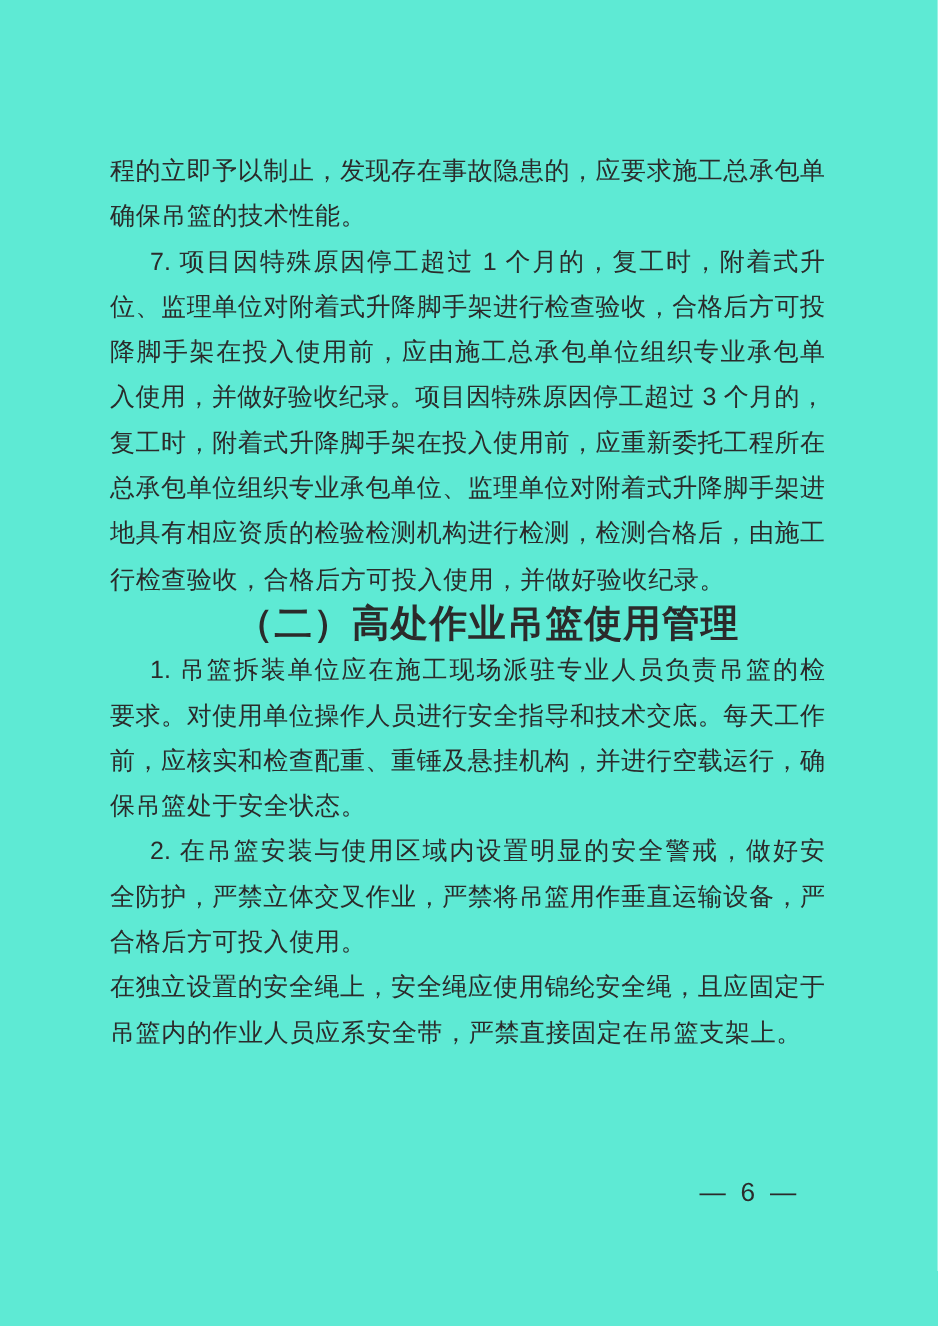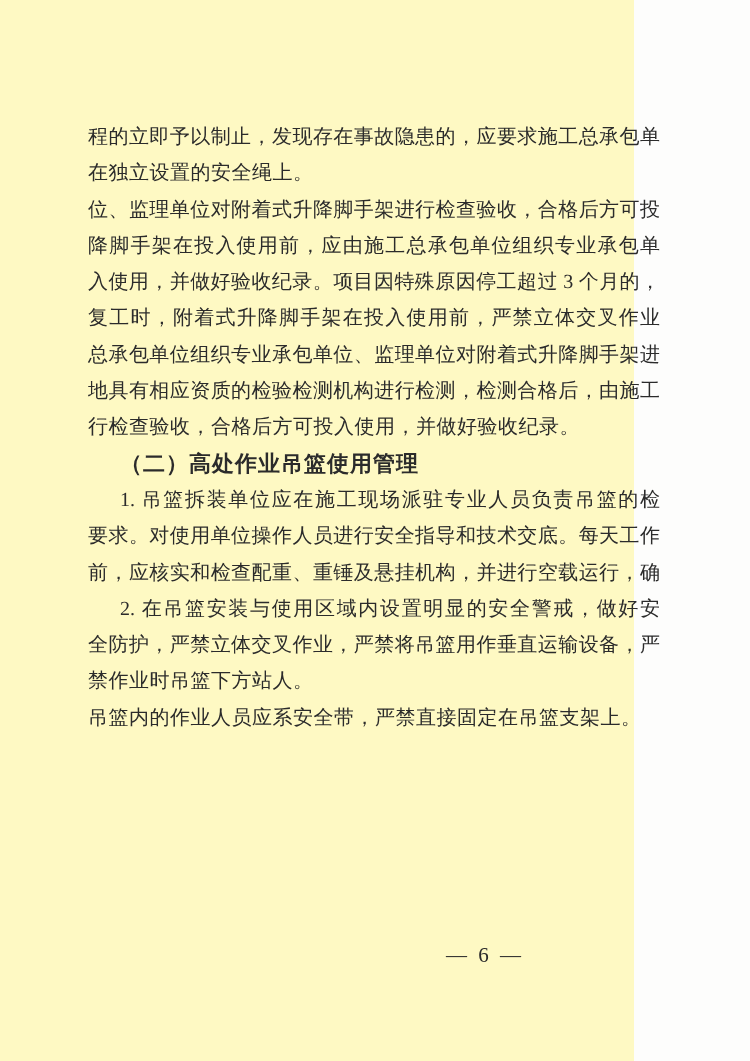--- a/index.html
+++ b/index.html
@@ -7,24 +7,24 @@
     padding: 0;
     width: 750px;
     height: 1061px;
     background: #fdfdfc;
     overflow: hidden;
   }
   .page {
     position: absolute;
     left: 0;
     top: 0;
-    width: 634px;
+    width: 750px;
     height: 1061px;
-    background: #fef9c3;
-    font-family: Liberation Serif, serif;
+    background: #5eead4;
+    font-family: Liberation Sans, sans-serif;
     color: #2b2b2b;
   }
   .text-block {
     position: absolute;
     left: 88px;
     top: 119px;
     width: 572px;
   }
   .line {
     height: 36.3px;
@@ -44,55 +44,59 @@
   }
   
   .line.indent {
     padding-left: 32px;
   }
   .line.indent.fill {
     width: 540px; 
   }
   .line.heading {
     font-weight: bold;
-    font-size: 22px;
+    font-size: 30px;
     letter-spacing: 1px;
+    text-align: center;
   }
   .page-number {
     position: absolute;
     top: 941px;
     right: 110px;
     height: 28px;
     line-height: 28px;
     font-size: 21px;
     letter-spacing: 3px;
     color: #2b2b2b;
     white-space: nowrap;
   }
 </style>
 </head>
 <body>
 
 <div class="page">
 
   <div class="text-block">
     <div class="line fill">程的立即予以制止，发现存在事故隐患的，应要求施工总承包单</div>
-    <div class="line">在独立设置的安全绳上。</div>
+    <div class="line">确保吊篮的技术性能。</div>
+    <div class="line indent fill">7. 项目因特殊原因停工超过 1 个月的，复工时，附着式升</div>
     <div class="line fill">位、监理单位对附着式升降脚手架进行检查验收，合格后方可投</div>
     <div class="line fill">降脚手架在投入使用前，应由施工总承包单位组织专业承包单</div>
     <div class="line fill">入使用，并做好验收纪录。项目因特殊原因停工超过 3 个月的，</div>
-    <div class="line fill">复工时，附着式升降脚手架在投入使用前，严禁立体交叉作业</div>
+    <div class="line fill">复工时，附着式升降脚手架在投入使用前，应重新委托工程所在</div>
     <div class="line fill">总承包单位组织专业承包单位、监理单位对附着式升降脚手架进</div>
     <div class="line fill">地具有相应资质的检验检测机构进行检测，检测合格后，由施工</div>
     <div class="line">行检查验收，合格后方可投入使用，并做好验收纪录。</div>
     <div class="line indent heading">（二）高处作业吊篮使用管理</div>
     <div class="line indent fill">1. 吊篮拆装单位应在施工现场派驻专业人员负责吊篮的检</div>
     <div class="line fill">要求。对使用单位操作人员进行安全指导和技术交底。每天工作</div>
     <div class="line fill">前，应核实和检查配重、重锤及悬挂机构，并进行空载运行，确</div>
+    <div class="line">保吊篮处于安全状态。</div>
     <div class="line indent fill">2. 在吊篮安装与使用区域内设置明显的安全警戒，做好安</div>
     <div class="line fill">全防护，严禁立体交叉作业，严禁将吊篮用作垂直运输设备，严</div>
-    <div class="line">禁作业时吊篮下方站人。</div>
+    <div class="line">合格后方可投入使用。</div>
+    <div class="line fill">在独立设置的安全绳上，安全绳应使用锦纶安全绳，且应固定于</div>
     <div class="line">吊篮内的作业人员应系安全带，严禁直接固定在吊篮支架上。</div>
   </div>
 
   <div class="page-number">— 6 —</div>
 
 </div>
 
 </body></html>

